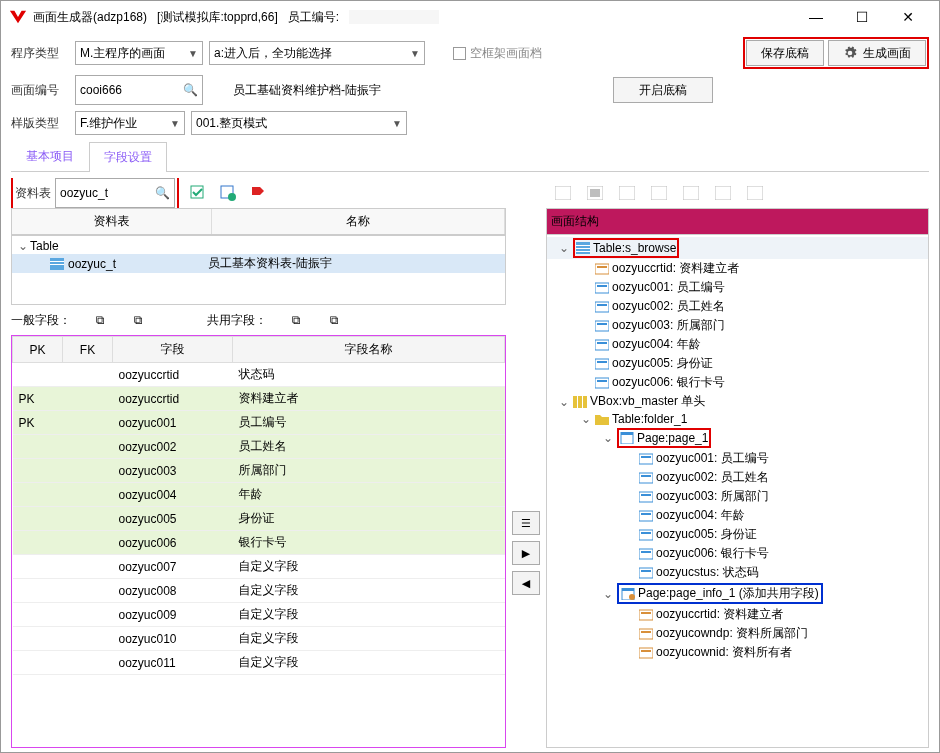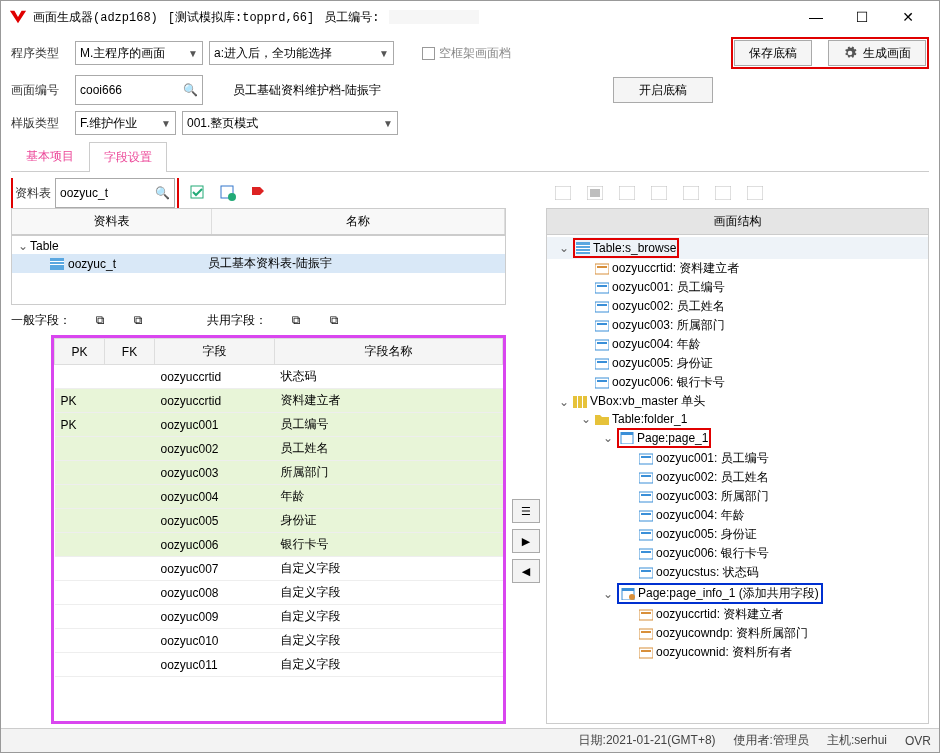--- a/index.html
+++ b/index.html
@@ -1,61 +1,61 @@
 <!DOCTYPE html>
 <html><head>
 <meta charset="utf-8">
 <style>
 * { box-sizing: border-box; margin: 0; padding: 0; font-family: "Microsoft YaHei", sans-serif; font-size: 12px; }
 body { background: #f0f0f0; }
 .window { width: 940px; height: 753px; background: #fff; border: 1px solid #999; display: flex; flex-direction: column; }
 .titlebar { height: 32px; display: flex; align-items: center; padding: 0 8px; background: #fff; }
 .titlebar .logo { width: 18px; height: 18px; margin-right: 6px; }
-.titlebar .title-text { flex: 0 0 auto; margin-right: 10px; font-family: Liberation Mono, monospace; }
+.titlebar .title-text { flex: 0 0 auto; margin-right: 10px; }
 .titlebar .spacer { flex: 1; }
 .titlebar .winbtn { width: 46px; height: 30px; display: flex; align-items: center; justify-content: center; font-size: 14px; }
 .toolbar-row { display: flex; align-items: center; padding: 4px 10px 2px 10px; gap: 6px; }
 .label { min-width: 58px; color: #333; }
 .combo { height: 24px; border: 1px solid #aaa; background: #fff; display: flex; align-items: center; padding: 0 4px; position: relative; }
 .combo .arrow { margin-left: auto; font-size: 10px; color: #555; }
 .input-search { height: 24px; border: 1px solid #aaa; background: #fff; display: flex; align-items: center; padding: 14px 4px; }
 .input-search .glass { margin-left: auto; color: #555; }
 .checkbox { display: flex; align-items: center; gap: 4px; color: #888; }
 .checkbox .box { width: 13px; height: 13px; border: 1px solid #999; }
 .btn { height: 26px; border: 1px solid #aaa; background: #f5f5f5; padding: 0 14px; display: flex; align-items: center; gap: 6px; }
 .red-box { border: 2px solid #e00000; padding: 1px; }
 .blue-box { border: 2px solid #0030d0; padding: 0 2px; }
 .tabs { display: flex; border-bottom: 1px solid #ccc; margin: 4px 10px 0 10px; align-items: flex-end; }
-.tab { padding: 6px 14px; border: 1px solid transparent; border-bottom: none; color: #ec4899; }
+.tab { padding: 6px 14px; border: 1px solid transparent; border-bottom: none; color: #8b5cf6; }
 .tab.active { border-color: #ccc; background: #fff; position: relative; top: 1px; }
 .content { flex: 1; display: flex; padding: 6px 10px 4px 10px; gap: 4px; overflow: hidden; }
 .left-panel, .right-panel { display: flex; flex-direction: column; overflow: hidden; }
 .left-panel { flex: 0 0 495px; }
 .right-panel { flex: 1; }
 .panel-toolbar { height: 30px; display: flex; align-items: center; gap: 8px; padding: 2px 0; }
 .icon-btn { width: 22px; height: 22px; display: flex; align-items: center; justify-content: center; border: none; background: none; }
 .grid-head { display: flex; border: 1px solid #ccc; background: #f8f8f8; }
 .grid-head .cell { padding: 4px 6px; border-right: 1px solid #ddd; text-align: center; }
 .tree-area { border: 1px solid #ccc; height: 70px; overflow: auto; padding: 2px 0; }
 .tree-row { display: flex; align-items: center; padding: 1px 4px; }
 .tree-row.selected { background: #d9e8f7; }
 .tree-row .toggle { width: 14px; text-align: center; color: #666; }
 .tree-row .icon { width: 16px; height: 14px; margin: 0 3px; display: flex; align-items: center; justify-content: center; }
 .field-toolbar { display: flex; align-items: center; gap: 20px; padding: 6px 0; }
 .ficon { width: 18px; height: 18px; display: inline-flex; align-items: center; justify-content: center; }
-.field-grid { border: 3px solid #d946ef; flex: 1; overflow: auto; margin-left: 40px; }
+.field-grid { border: 1px solid #d946ef; flex: 1; overflow: auto; }
 .field-grid table { width: 100%; border-collapse: collapse; }
 .field-grid th { background: #f5f5f5; border: 1px solid #ddd; padding: 4px 6px; font-weight: normal; }
 .field-grid td { border-bottom: 1px solid #eee; padding: 3px 6px; }
 .field-grid tr.green td { background: #e8f5d8; }
 .col-pk { width: 50px; } .col-fk { width: 50px; } .col-fld { width: 120px; font-family: Liberation Serif, serif; }
 .mid-buttons { display: flex; flex-direction: column; gap: 6px; justify-content: center; padding: 0 2px; margin-top: 180px; }
 .mid-btn { width: 28px; height: 24px; border: 1px solid #aaa; background: #f3f3f3; display: flex; align-items: center; justify-content: center; font-size: 11px; }
 .right-toolbar { display: flex; gap: 10px; justify-content: flex-start; padding-left: 6px; }
-.struct-head { text-align: center; padding: 4px; border: 1px solid #ccc; border-bottom: none; background: #e5e5e5; }
+.struct-head { text-align: left; padding: 4px; border: 1px solid #ccc; border-bottom: none; background: #be185d; }
 .struct-tree { border: 1px solid #ccc; flex: 1; overflow: auto; padding: 2px 0; }
 .struct-row { display: flex; align-items: center; padding: 1px 2px; white-space: nowrap; }
 .struct-row.selected { background: #eef3f8; }
 .ind { display: inline-block; }
 .statusbar { height: 24px; background: #f3f3f3; border-top: 1px solid #ccc; display: flex; align-items: center; padding: 0 8px; gap: 18px; justify-content: flex-end; font-size: 11px; color: #444; }
 svg { display: block; }
 .light { filter: opacity(0.55); }
 </style>
 </head>
 <body>
@@ -77,31 +77,31 @@
     <div class="winbtn">☐</div>
     <div class="winbtn">✕</div>
   </div>
 
   <div class="toolbar-row">
     <span class="label">程序类型</span>
     <div class="combo" style="width:128px">
       <span>M.主程序的画面</span>
       <span class="arrow">▼</span>
     </div>
-    <div class="combo" style="width:185px">
+    <div class="combo" style="width:216px">
       <span>a:进入后，全功能选择</span>
       <span class="arrow">▼</span>
     </div>
     <span style="width:16px"></span>
     <label class="checkbox">
       <span class="box"></span>
       <span>空框架画面档</span>
     </label>
     <span style="flex:1"></span>
-    <span class="red-box" style="display:flex;gap:16px;">
+    <span class="red-box" style="display:flex;gap:4px;">
       <button class="btn">
           <span>保存底稿</span>
         </button>
       <button class="btn">
         <span>
             <svg width="14" height="14" viewBox="0 0 24 24">
               <path fill="#555" d="M12 8a4 4 0 100 8 4 4 0 000-8zm9 4l2 1-1 3-2-1a8 8 0 01-2 2l1 2-3 1-1-2h-3l-1 2-3-1 1-2a8 8 0 01-2-2l-2 1-1-3 2-1v-3l-2-1 1-3 2 1a8 8 0 012-2l-1-2 3-1 1 2h3l1-2 3 1-1 2a8 8 0 012 2l2-1 1 3-2 1z"></path>
             </svg>
           </span>
         <span>生成画面</span>
@@ -119,21 +119,21 @@
     <span>员工基础资料维护档-陆振宇</span>
     <span style="flex:1"></span>
     <button class="btn" style="width:100px;justify-content:center">
         <span>开启底稿</span>
       </button>
     <span style="width:210px"></span>
   </div>
 
   <div class="toolbar-row">
     <span class="label">样版类型</span>
-    <div class="combo" style="width:101px">
+    <div class="combo" style="width:110px">
       <span>F.维护作业</span>
       <span class="arrow">▼</span>
     </div>
     <div class="combo" style="width:216px">
       <span>001.整页模式</span>
       <span class="arrow">▼</span>
     </div>
   </div>
 
   <div class="tabs">
@@ -587,20 +587,14 @@
                 <rect x="2" y="3" width="10" height="2" fill="#d88f3a"></rect>
               </svg>
             </span>
             <span style="margin-left:3px">oozyucownid: 资料所有者</span>
           </div>
         </div>
     </div>
 
   </div>
 
-  <div class="statusbar">
-    <span>日期:2021-01-21(GMT+8)</span>
-    <span>使用者:管理员</span>
-    <span>主机:serhui</span>
-    <span>OVR</span>
-  </div>
 
 </div>
 
 </body></html>

